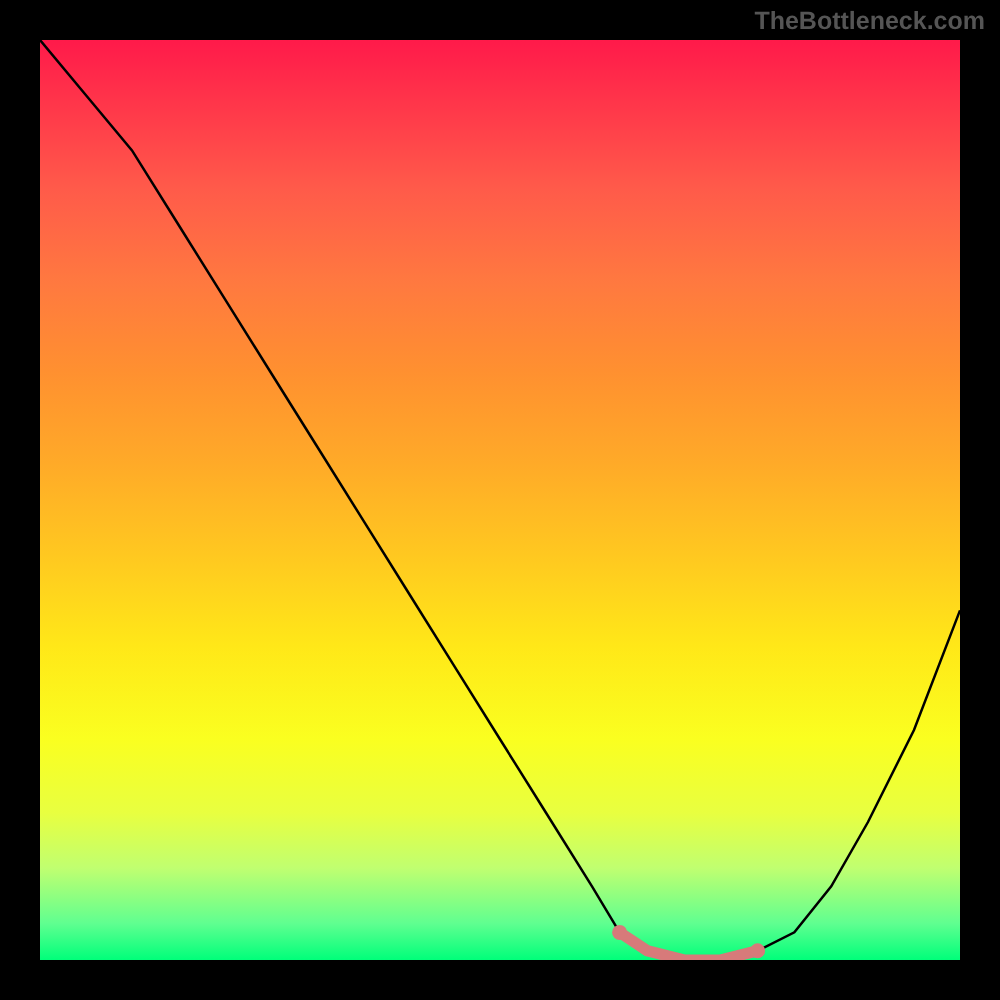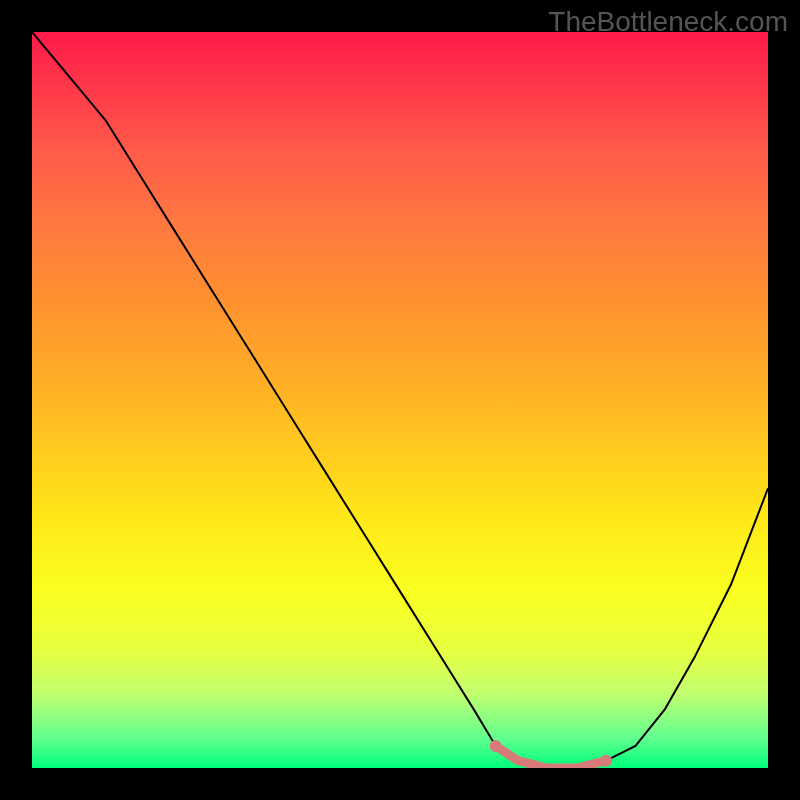--- a/index.html
+++ b/index.html
@@ -8,22 +8,22 @@
     height: 800px;
     background: #000;
     position: relative;
     font-family: Arial, sans-serif;
   }
   .watermark {
     position: absolute;
     top: 6px;
     right: 12px;
     color: #555;
-    font-size: 28px;
-    font-weight: 400;
+    font-size: 20px;
+    font-weight: 700;
     z-index: 10;
   }
   .plot-area {
     position: absolute;
     left: 32px;
     top: 32px;
     width: 736px;
     height: 736px;
     overflow: hidden;
   }

